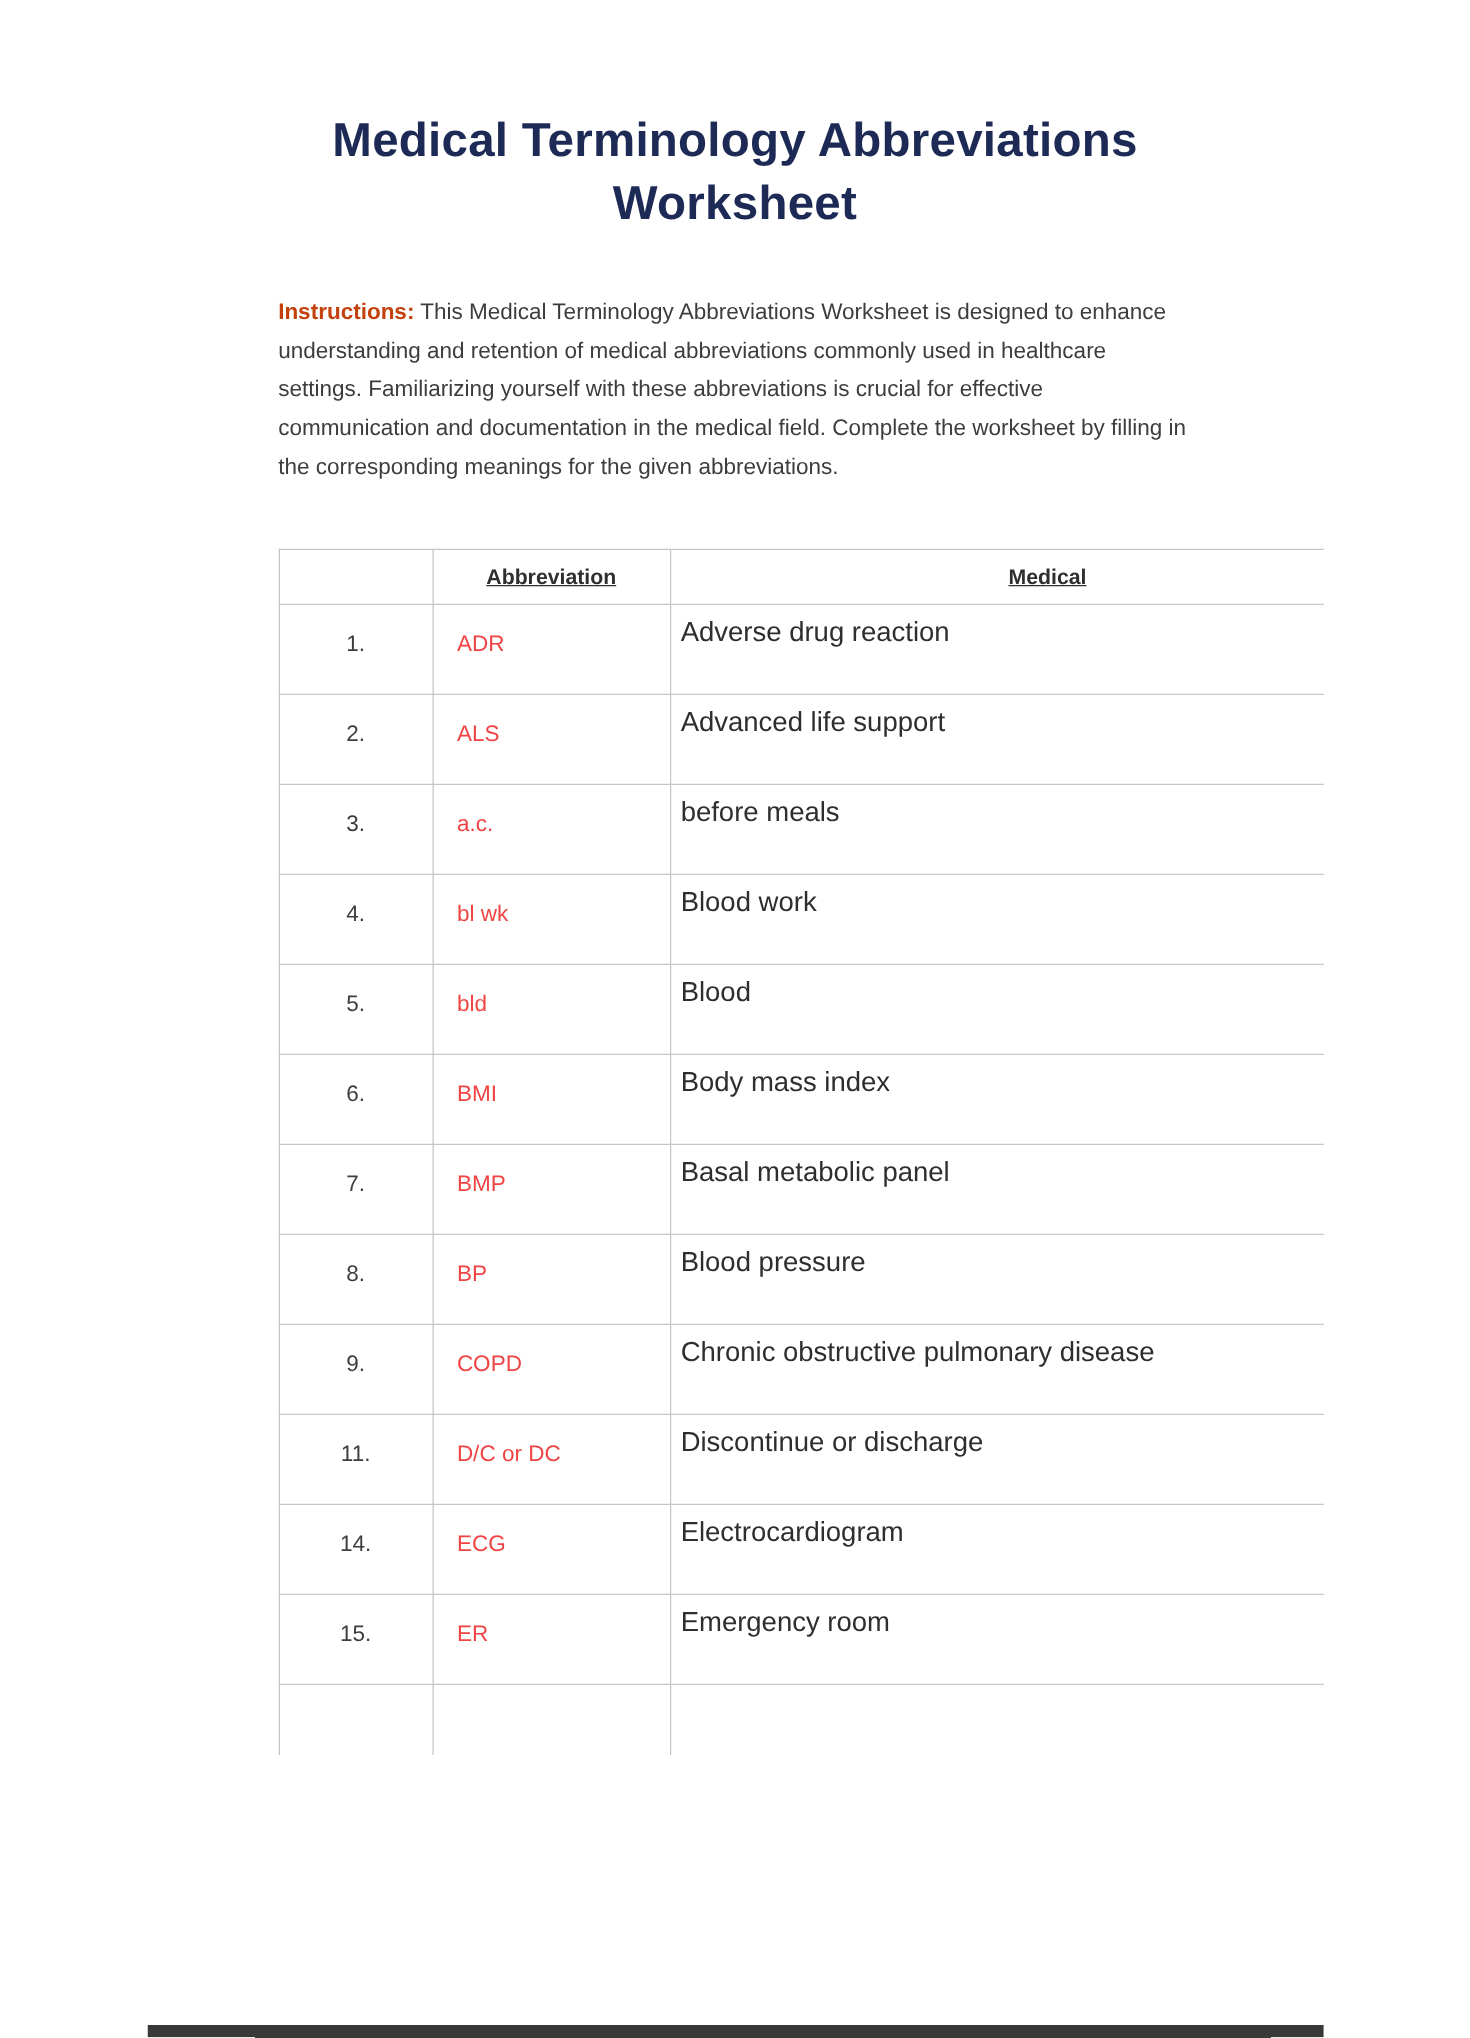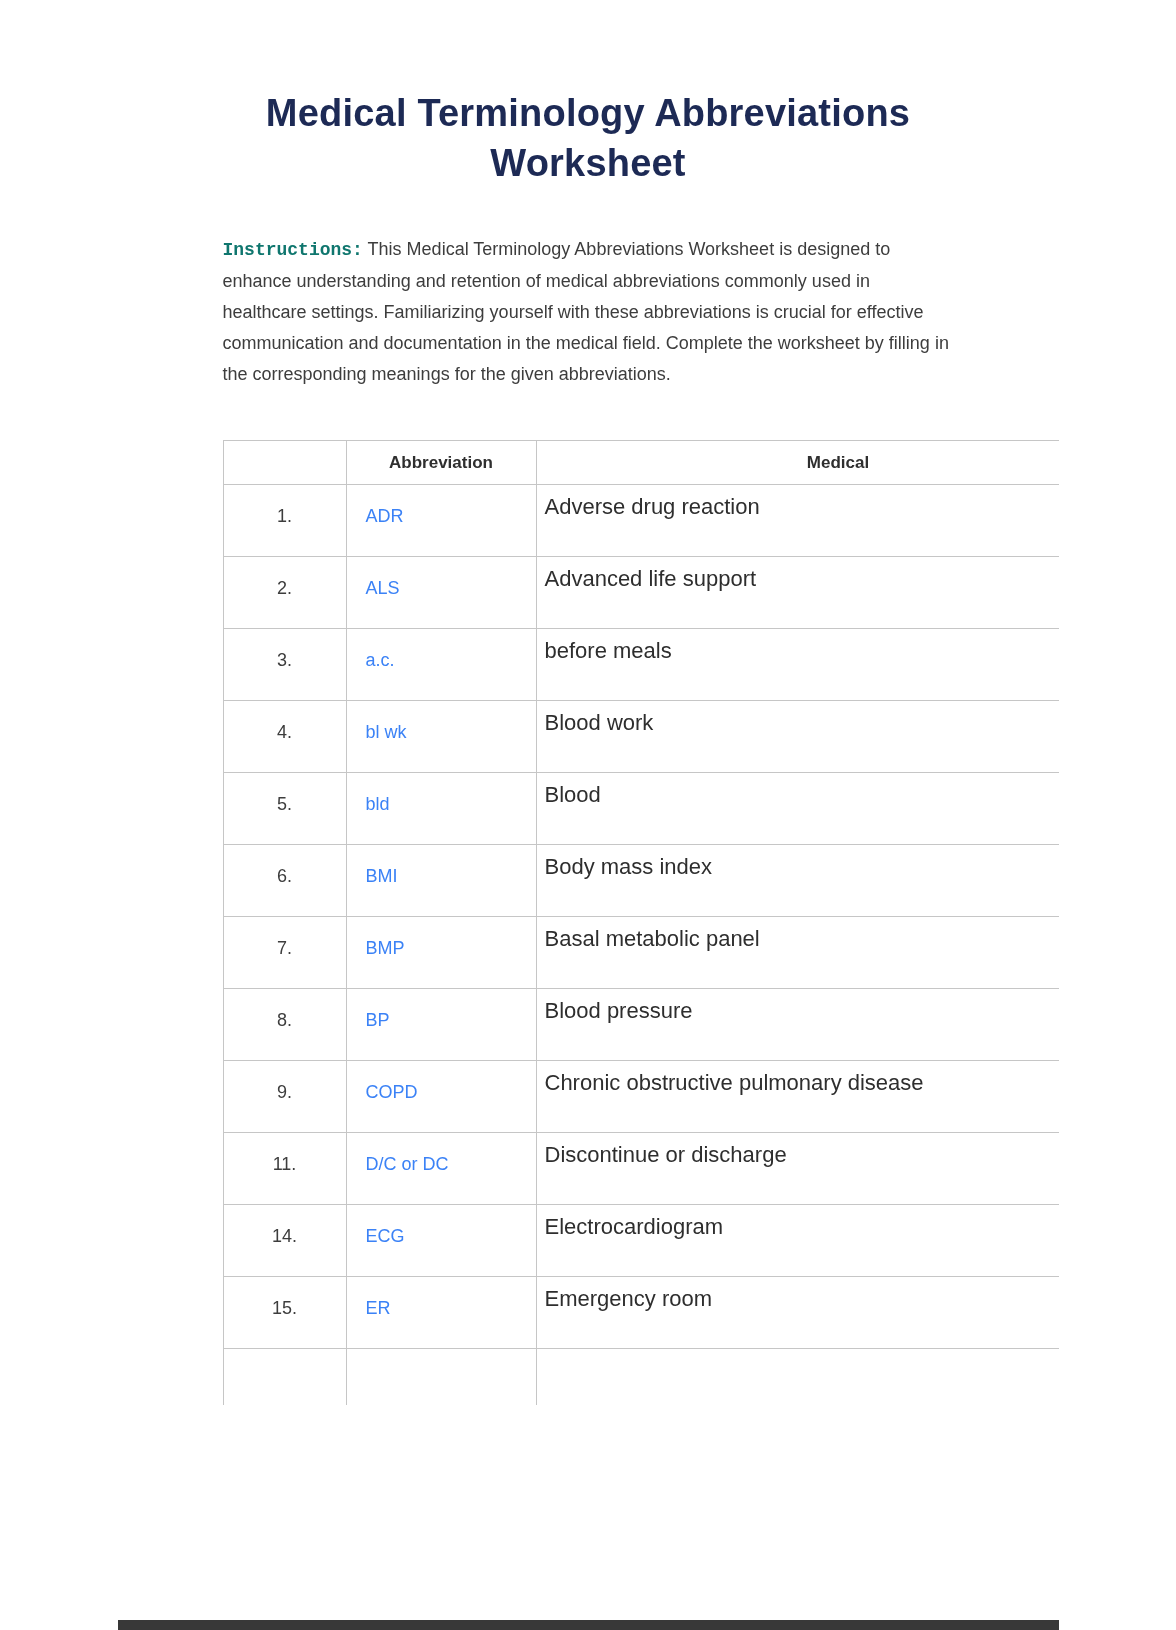--- a/index.html
+++ b/index.html
@@ -26,45 +26,46 @@
     margin: 0 auto;
     letter-spacing: 0.2px;
   }
 
   .instructions {
     margin-top: 46px;
     font-size: 18px;
     line-height: 31px;
     color: #3d3d3d;
   }
-  .instructions b { color: #0f766e; font-family: Liberation Mono, monospace; }
+  .instructions b { color: #c2410c; }
 
   table.worksheet {
     border-collapse: collapse;
     margin-top: 50px;
     width: 917px;
     table-layout: fixed;
   }
   th, td { border: 1px solid #c6c6c6; vertical-align: top; }
   col.c-num { width: 123px; }
   col.c-abbr { width: 190px; }
   col.c-meaning { width: 604px; }
 
   thead th {
     height: 44px;
     font-size: 17px;
     font-weight: bold;
     text-align: center;
     vertical-align: middle;
     color: #2f2f2f;
+    text-decoration: underline;
   }
 
   tbody td { height: 72px; font-size: 18px; }
   td.num { text-align: center; padding-top: 21px; color: #3d3d3d; }
-  td.abbr { padding: 21px 8px 0 19px; color: #3b82f6; }
+  td.abbr { padding: 21px 8px 0 19px; color: #ef4444; }
   td.meaning { padding: 9px 10px 0 8px; font-size: 22px; color: #2e2e2e; }
 
   tr.partial td { height: 56px; border-bottom: none; }
 
   .page-edge {
     position: absolute;
     left: 0;
     bottom: 0;
     width: 100%;
     height: 10px;

